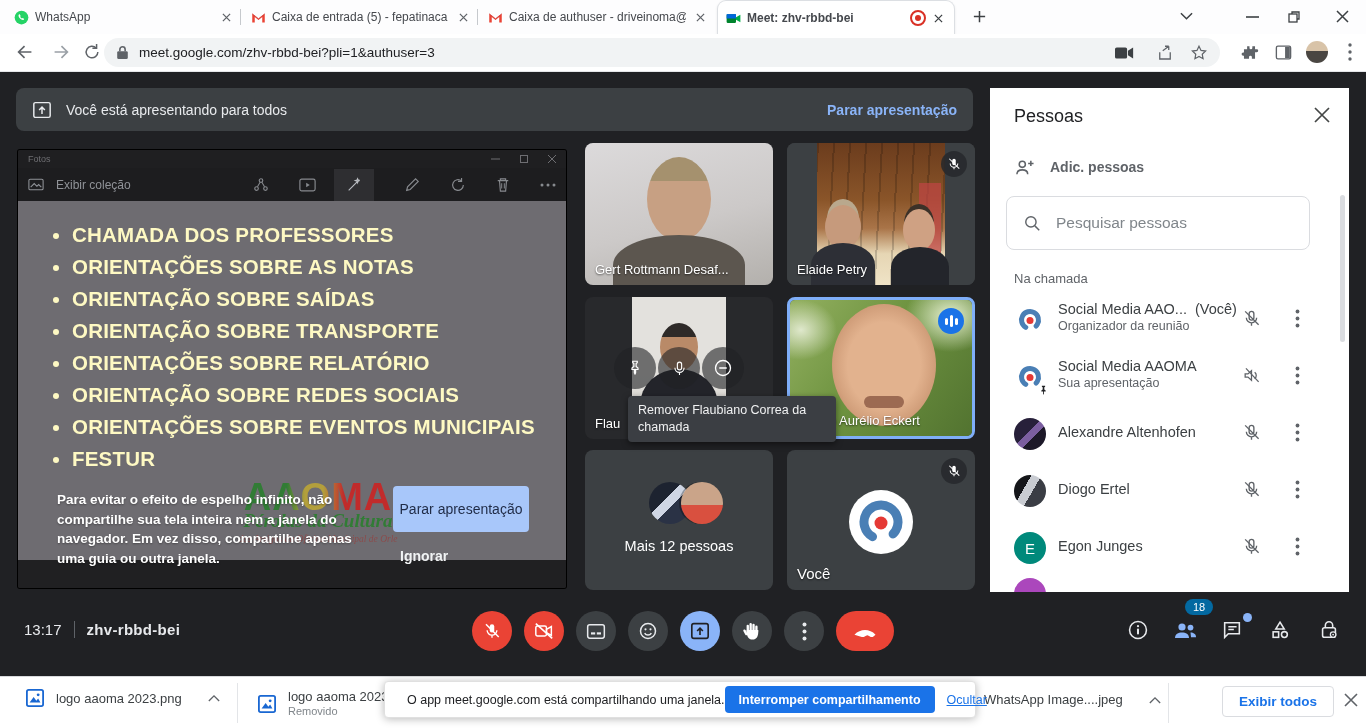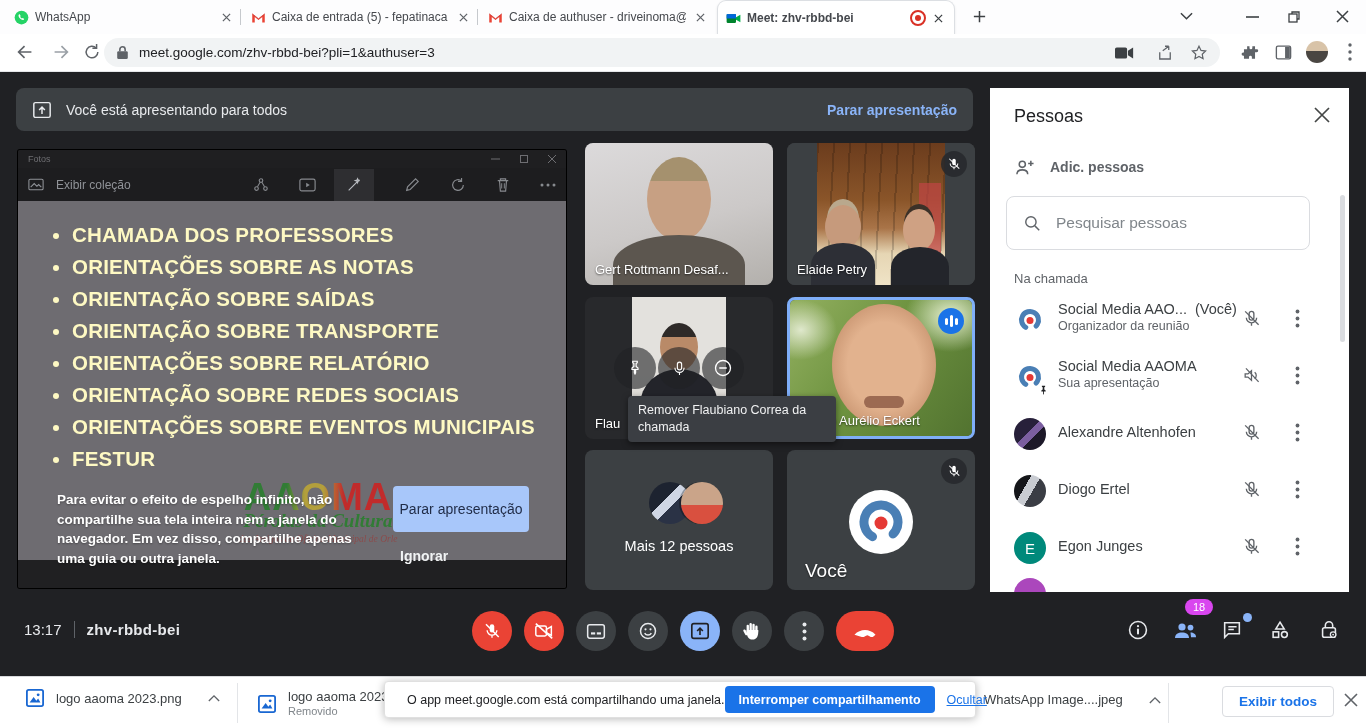--- a/index.html
+++ b/index.html
@@ -73,21 +73,21 @@
   .prow .ric{position:absolute;top:17px;color:#5f6368;}
   .initial{display:flex;align-items:center;justify-content:center;width:100%;height:100%;color:#fff;font-size:15px;}
 
   
   .ctl{position:absolute;top:611px;width:40px;height:40px;border-radius:50%;display:flex;align-items:center;justify-content:center;color:#fff;}
   .ctl.red{background:#ea4335;}
   .ctl.dark{background:#3c4043;color:#e8eaed;}
   .ctl.blue{background:#8ab4f8;color:#202124;}
   #endcall{position:absolute;left:836px;top:611px;width:58px;height:40px;border-radius:20px;background:#ea4335;display:flex;align-items:center;justify-content:center;}
   .ric2{position:absolute;top:619px;color:#e8eaed;}
-  #badge18{position:absolute;left:1185px;top:599px;min-width:18px;padding:0 5px;height:16px;background:#d946ef;border-radius:9px;color:#fff;font-size:11px;display:flex;align-items:center;justify-content:center;z-index:2;}
+  #badge18{position:absolute;left:1185px;top:599px;min-width:18px;padding:0 5px;height:16px;background:#0369a1;border-radius:9px;color:#fff;font-size:11px;display:flex;align-items:center;justify-content:center;z-index:2;}
   #chatdot{position:absolute;left:1243px;top:613px;width:9px;height:9px;border-radius:50%;background:#8ab4f8;z-index:2;}
   #meetinfo{position:absolute;left:24px;top:621px;display:flex;align-items:center;color:#e8eaed;font-size:15px;gap:12px;}
   #meetinfo .sep{width:1px;height:17px;background:#5f6368;}
 
   
   #dlbar{left:0;top:676px;width:1366px;height:52px;background:#fff;border-top:1px solid #d8dadd;box-sizing:border-box;}
   .dltxt{font-size:13px;color:#3c4043;}
   .dlsub{font-size:11px;color:#80868b;}
   .dldiv{position:absolute;top:6px;width:1px;height:40px;background:#e3e5e8;}
   #notice{position:absolute;left:384px;top:4px;width:592px;height:37px;background:#fff;border:1px solid #e0e0e0;border-radius:4px;box-shadow:0 1px 8px rgba(0,0,0,.28);display:flex;align-items:center;padding:0 12px;box-sizing:border-box;z-index:5;}
@@ -412,21 +412,21 @@
           <circle cx="26" cy="27" r="6.5" fill="#e53935"></circle>
         </svg>
     </div>
     <span class="mutebadge">
         <svg width="14" height="14" viewBox="0 0 24 24">
           <rect x="9" y="3" width="6" height="11" rx="3" fill="#fff"></rect>
           <path d="M5.5 11a6.5 6.5 0 0 0 13 0M12 17.5V21" fill="none" stroke="#fff" stroke-width="1.8"></path>
           <path d="M4 3l17 17" stroke="#fff" stroke-width="1.8"></path>
         </svg>
       </span>
-    <span class="tname" style="font-size:19px;margin-left:8px;">Você</span>
+    <span class="tname" style="font-size:15px;">Você</span>
   </div>
 
   <div class="abs" id="tooltip">Remover Flaubiano Correa da chamada</div>
 
   <div class="abs" id="panel">
     <h2>Pessoas</h2>
     <div id="p-close">
         <svg width="18" height="18" viewBox="0 0 18 18">
           <path d="M2 2l14 14M16 2L2 16" stroke="#444746" stroke-width="1.7"></path>
         </svg>

